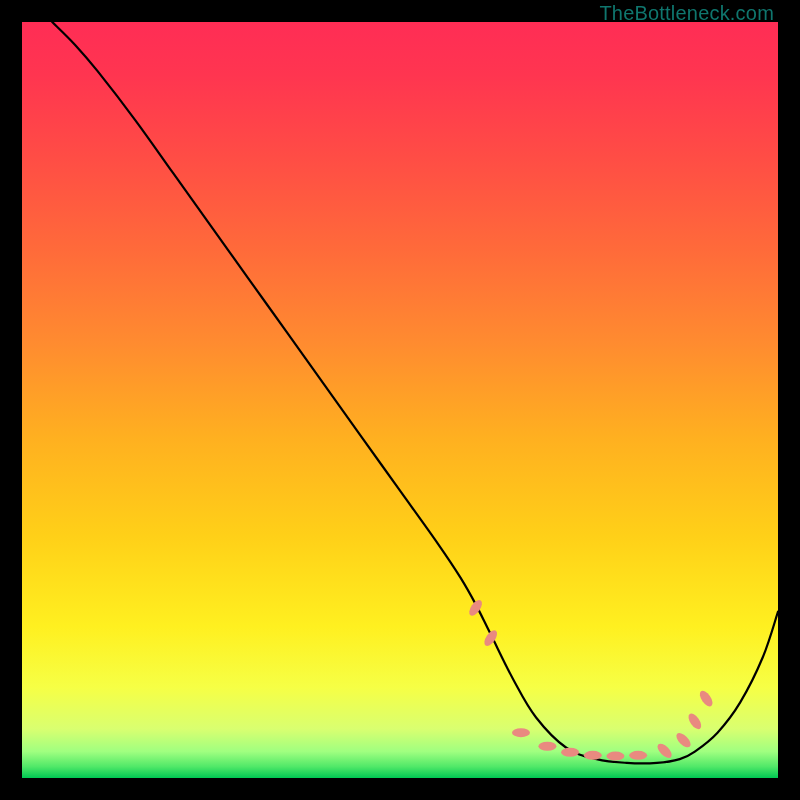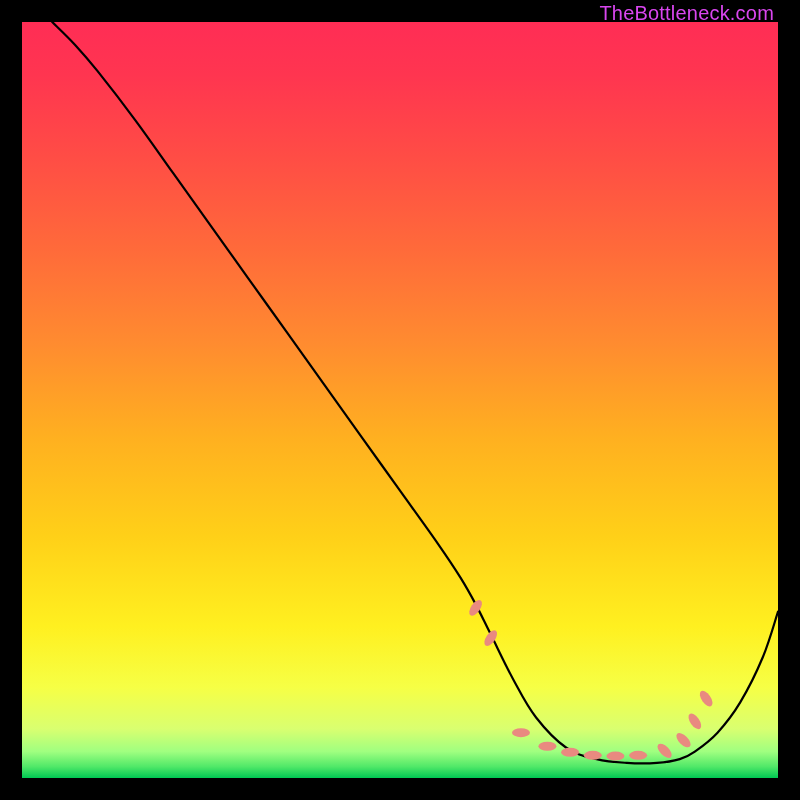--- a/index.html
+++ b/index.html
@@ -34,21 +34,21 @@
     width: 756px;
     height: 756px;
   }
   .watermark {
     position: absolute;
     top: 2px;
     right: 26px;
     font-family: Arial, Helvetica, sans-serif;
     font-size: 20px;
     font-weight: 500;
-    color: #d946ef;
+    color: #0f766e;
     letter-spacing: 0.2px;
   }
 </style>
 </head>
 <body>
 
 <div class="stage">
   <div class="plot">
     <svg class="gradient" viewBox="0 0 756 756" preserveAspectRatio="none">
       <defs>

